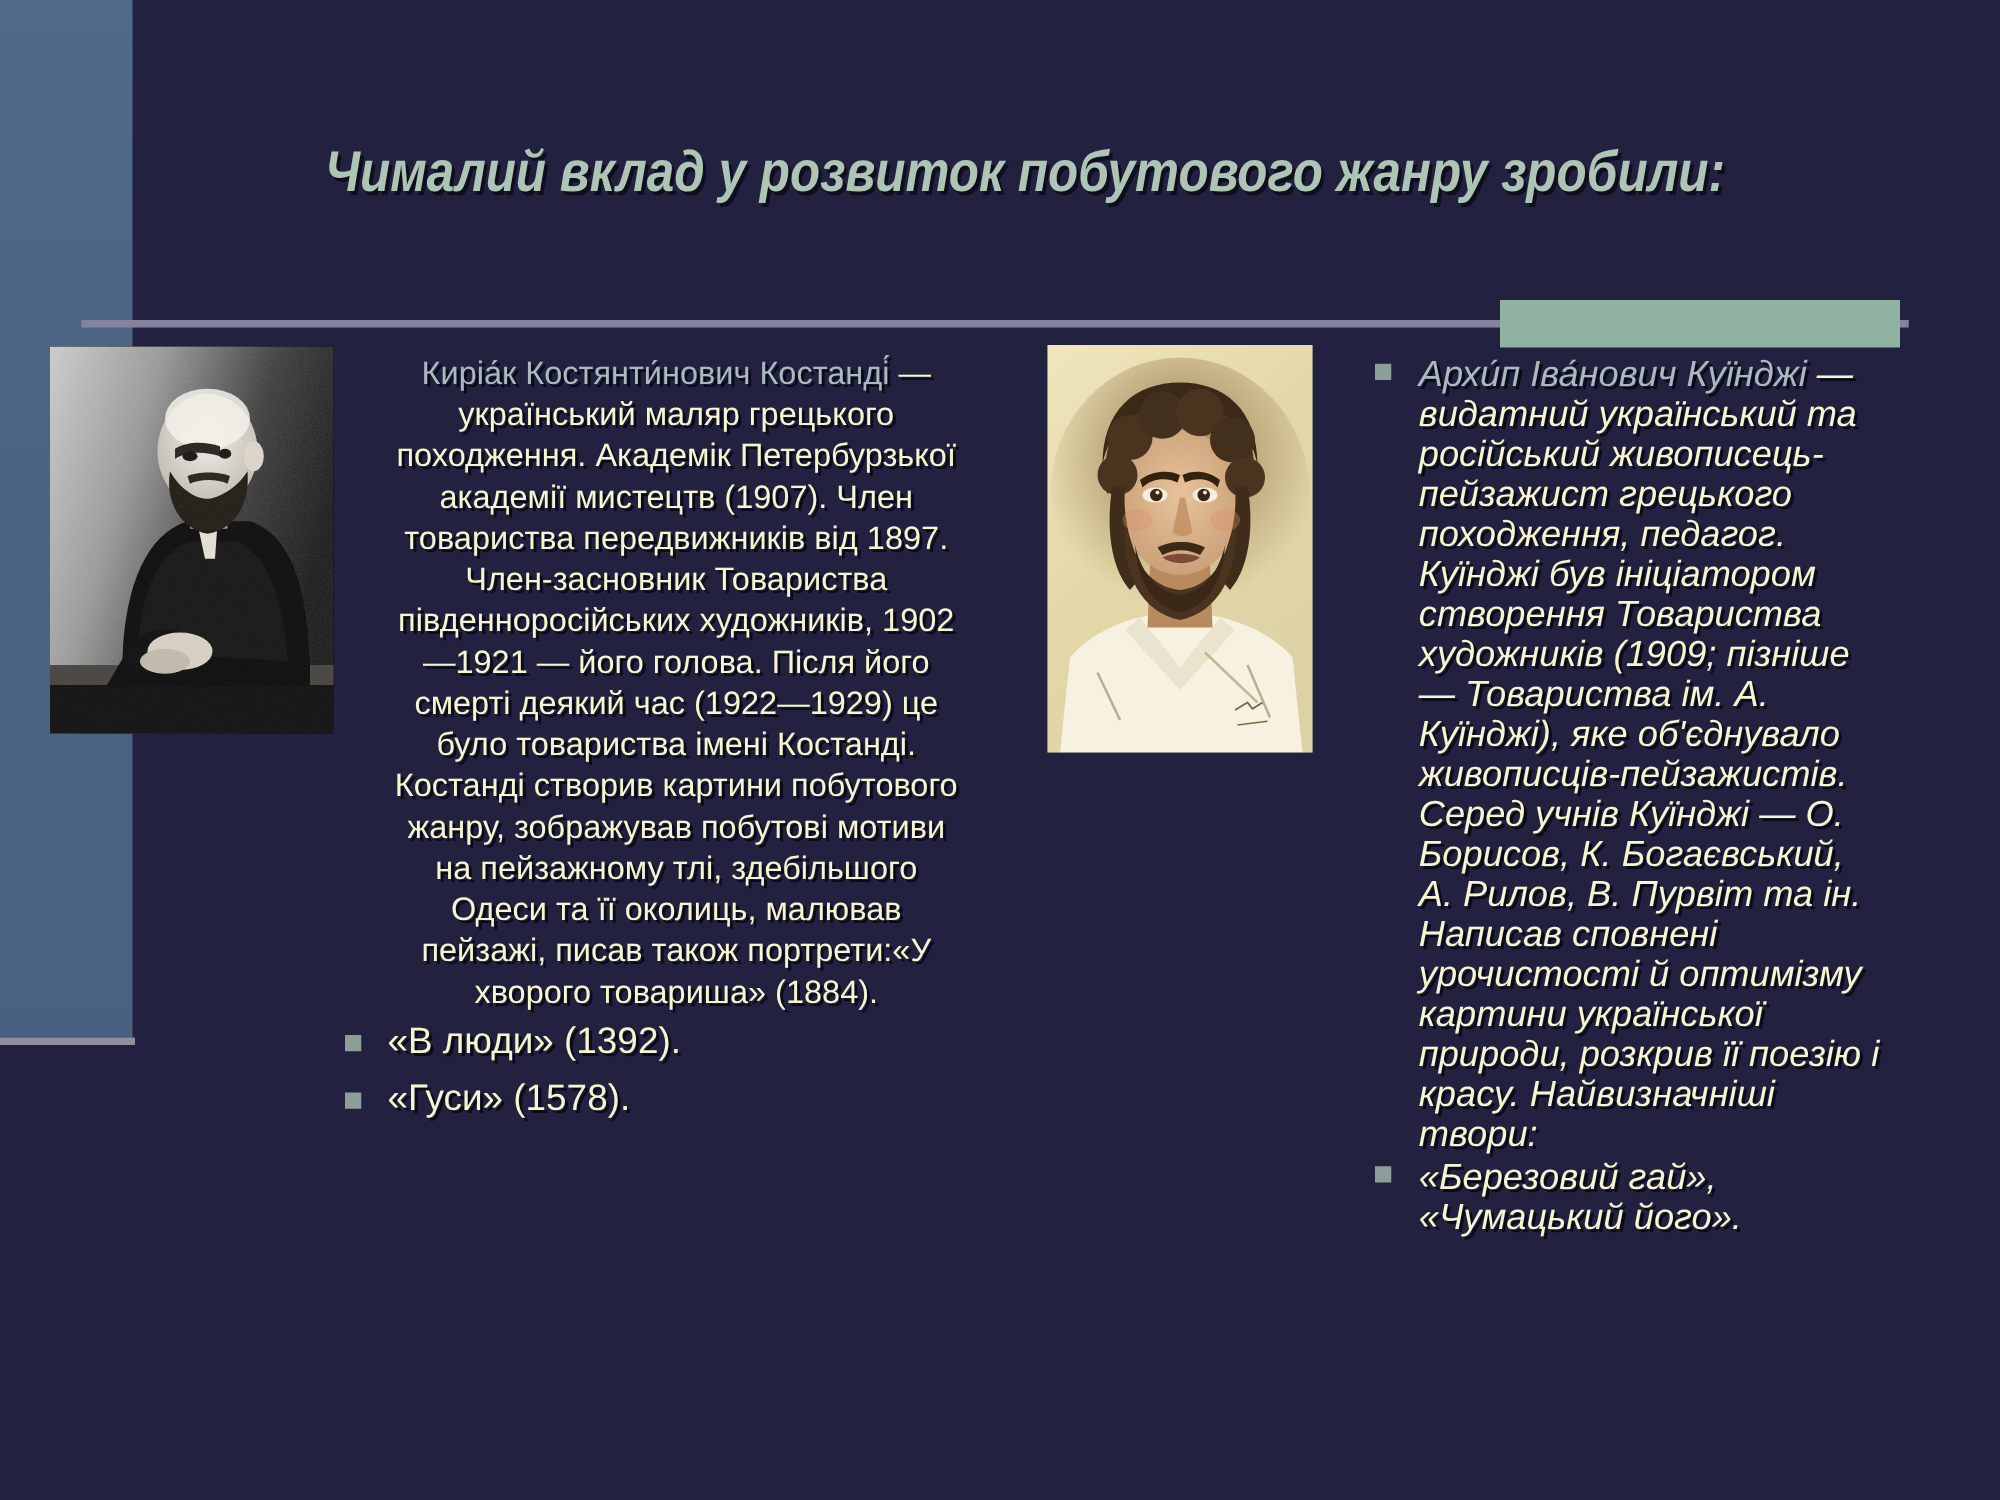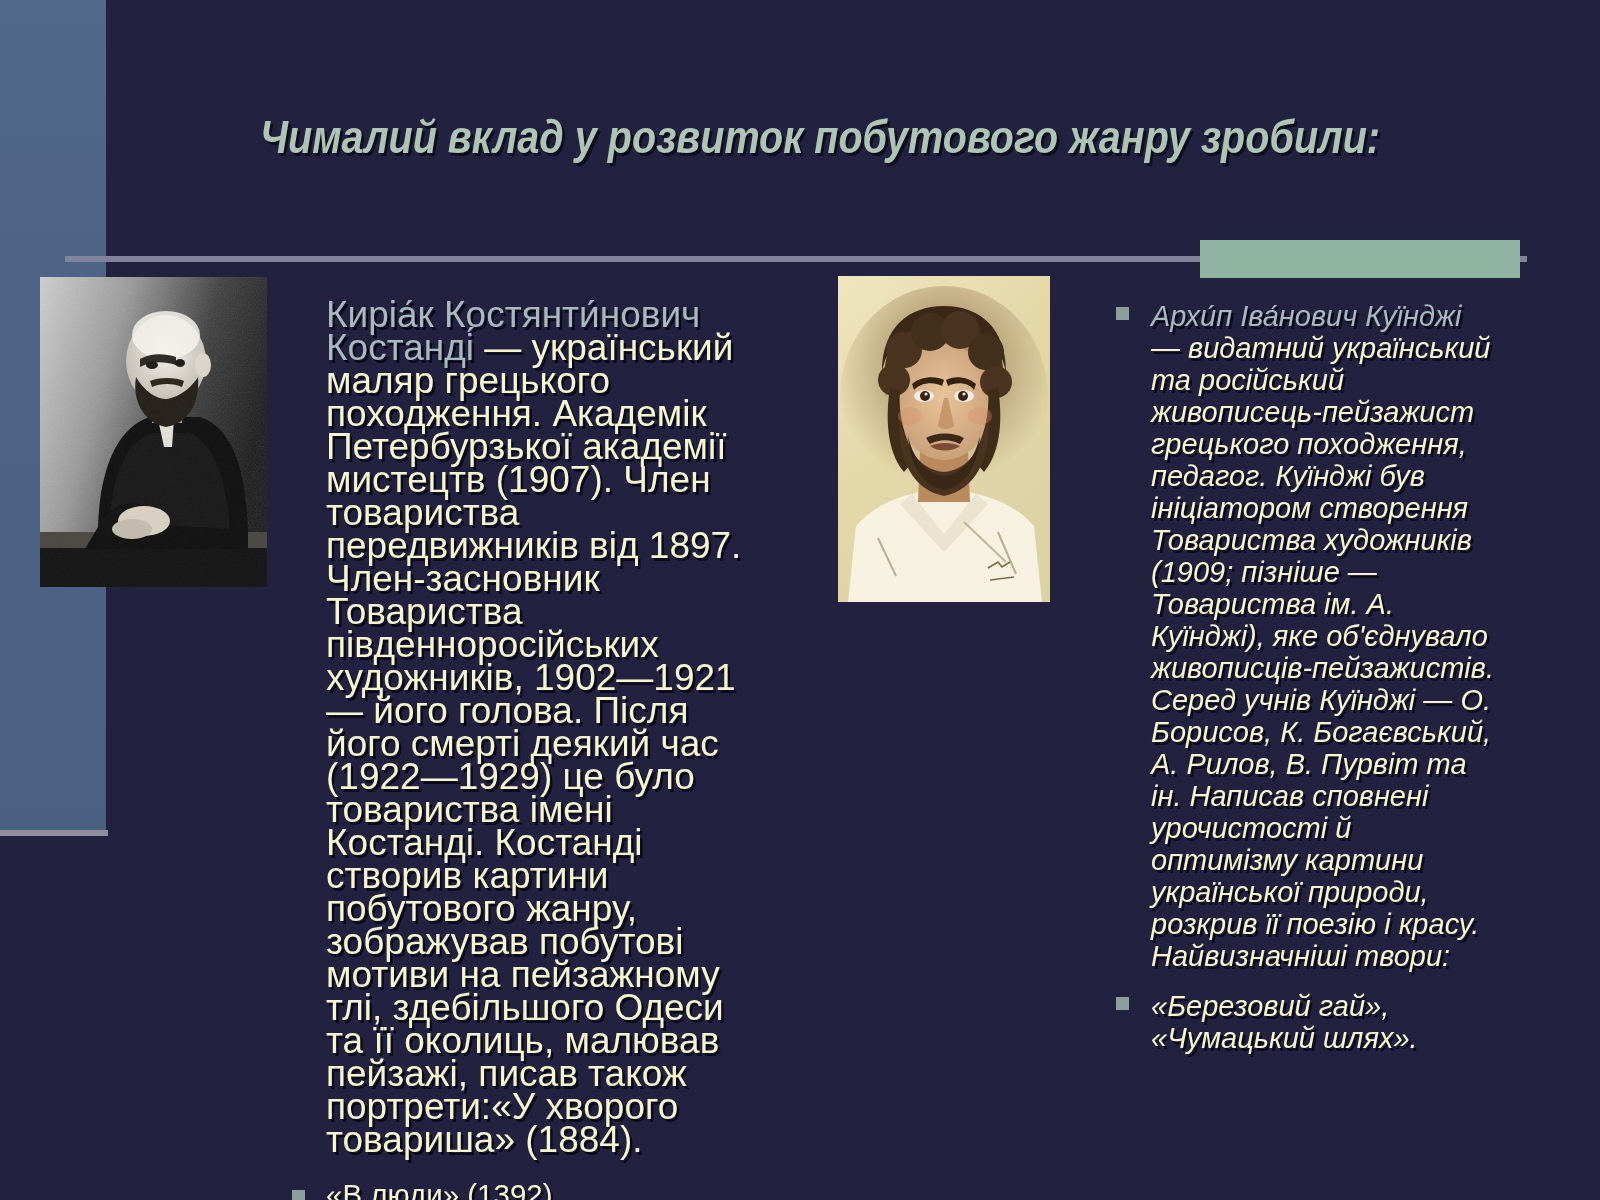--- a/index.html
+++ b/index.html
@@ -87,34 +87,34 @@
   .col-left {
     left: 262px; top: 282px;
     width: 510px;
   }
   .col-right {
     left: 1090px; top: 282px;
     width: 420px;
   }
 
   .para {
-    font-size: 37px;
+    font-size: 26px;
     line-height: 33px;
     color: #f6f5cf;
     text-shadow: 2.5px 2.5px 0 rgba(8,8,22,0.9);
-    margin: 16px;
-    text-align: left;
+    margin: 0;
+    text-align: center;
   }
   .col-left .para { padding-left: 48px; }
   .name-hl { color: #aab9bd; }
 
   
   ul.bullets {
     list-style: none;
-    margin: 16px; padding: 0;
+    margin: 0; padding: 0;
   }
   ul.bullets li {
     position: relative;
     padding-left: 48px;
     font-size: 29.5px;
     line-height: 46px;
     color: #f6f5cf;
     text-shadow: 2.5px 2.5px 0 rgba(8,8,22,0.9);
   }
   ul.bullets li::before {
@@ -282,15 +282,15 @@
     <li>«В люди» (1392).</li>
     <li>«Гуси» (1578).</li>
   </ul>
 </div>
 
 <div class="col col-right">
   <ul class="bullets">
     <li class="lead-bullet"><span class="name-hl">Архи́п Іва́нович    Куїнджі</span><span> — видатний український та російський живописець-пейзажист грецького походження, педагог. Куїнджі був ініціатором створення Товариства художників (1909; пізніше — Товариства ім. А. Куїнджі), яке об'єднувало живописців-пейзажистів. Серед учнів Куїнджі — О. Борисов, К. Богаєвський, А. Рилов, В. Пурвіт та ін. Написав сповнені урочистості й оптимізму картини української природи, розкрив її поезію і красу. Найвизначніші твори:</span></li>
   </ul>
   <ul class="bullets">
-    <li> «Березовий гай», «Чумацький шлях».</li>
+    <li> «Березовий гай», «Чумацький його».</li>
   </ul>
 </div>
 
 </body></html>

